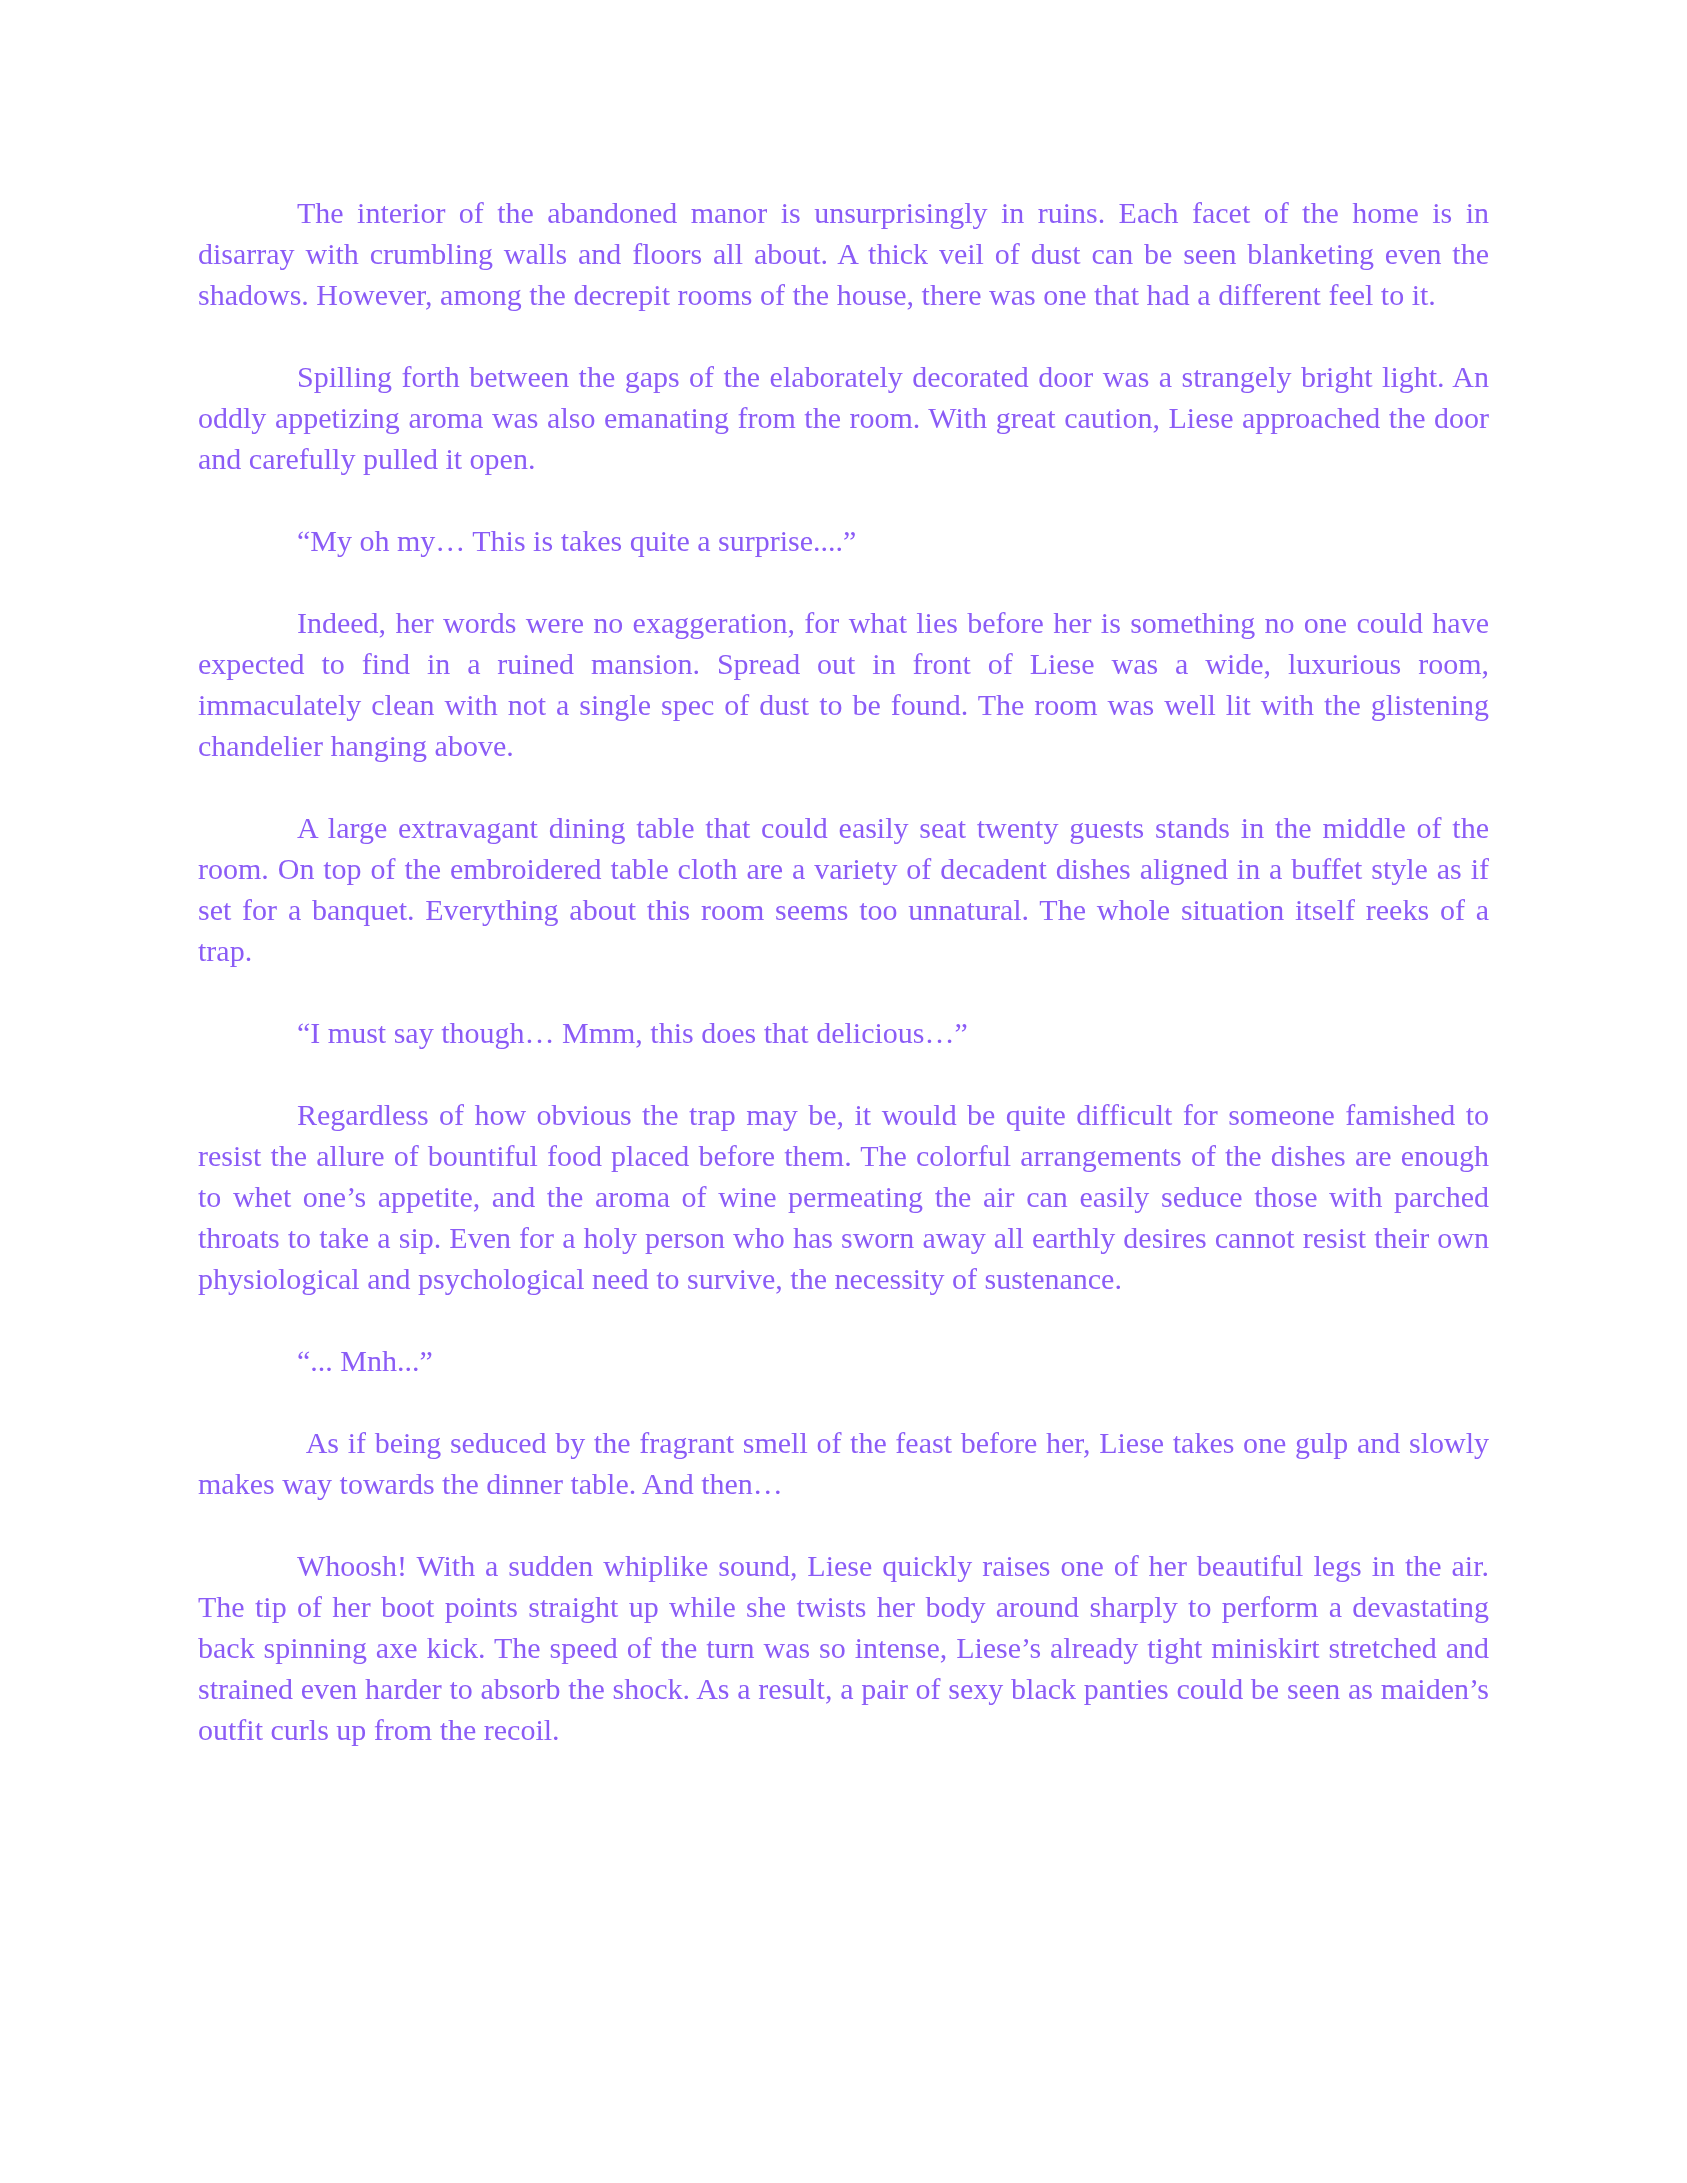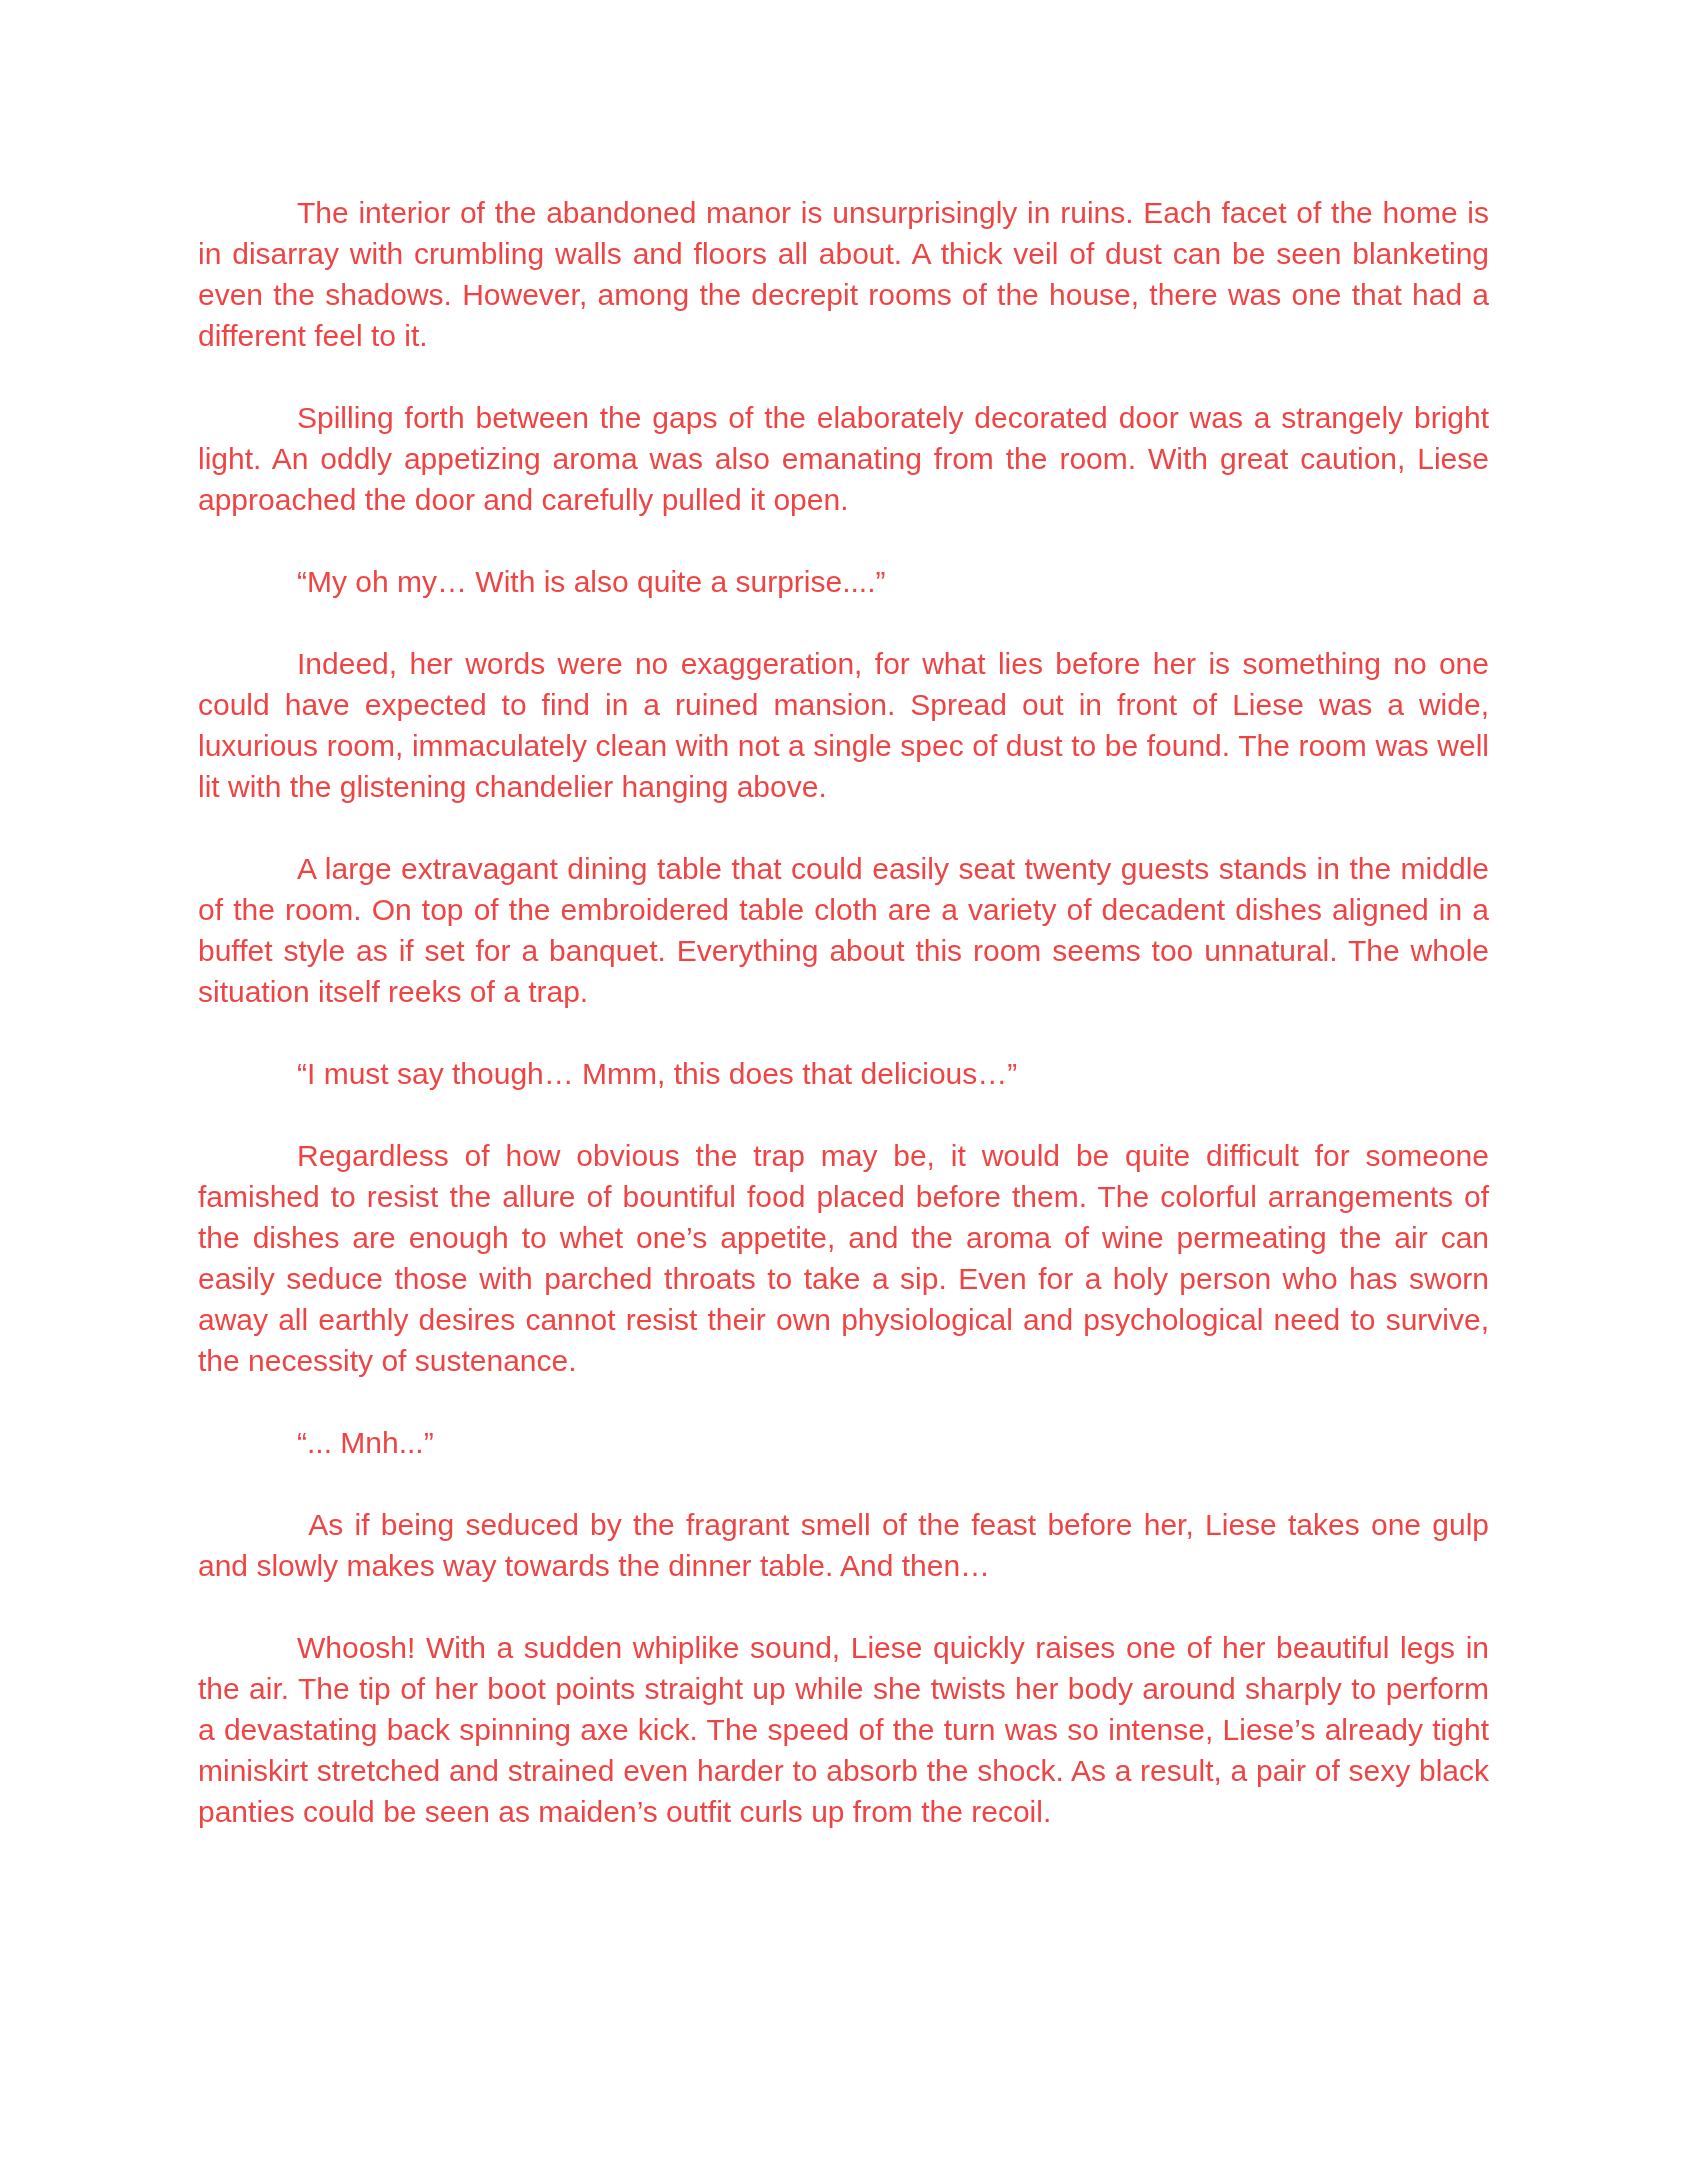--- a/index.html
+++ b/index.html
@@ -14,36 +14,36 @@
   }
   .page {
     box-sizing: border-box;
     width: 1687px;
     height: 2183px;
     background: #ffffff;
     padding: 192px 198px 0 198px;
   }
   .page p {
     margin: 0 0 41px 0;
-    font-family: Liberation Sans, sans-serif;
+    font-family: Liberation Serif, serif;
     font-size: 30px;
     line-height: 41px;
-    color: #ef4444;
+    color: #8b5cf6;
     text-align: justify;
     text-indent: 99px;
     white-space: pre-wrap;
   }
 </style>
 </head>
 <body>
 
 <div class="page" style="background: rgb(255, 255, 255); color: rgb(0, 0, 0);">
   <p>The interior of the abandoned manor is unsurprisingly in ruins. Each facet of the home is in disarray with crumbling walls and floors all about. A thick veil of dust can be seen blanketing even the shadows. However, among the decrepit rooms of the house, there was one that had a different feel to it.</p>
   <p>Spilling forth between the gaps of the elaborately decorated door was a strangely bright light. An oddly appetizing aroma was also emanating from the room. With great caution, Liese approached the door and carefully pulled it open.</p>
-  <p>“My oh my… With is also quite a surprise....”</p>
+  <p>“My oh my… This is takes quite a surprise....”</p>
   <p>Indeed, her words were no exaggeration, for what lies before her is something no one could have expected to find in a ruined mansion. Spread out in front of Liese was a wide, luxurious room, immaculately clean with not a single spec of dust to be found. The room was well lit with the glistening chandelier hanging above.</p>
   <p>A large extravagant dining table that could easily seat twenty guests stands in the middle of the room. On top of the embroidered table cloth are a variety of decadent dishes aligned in a buffet style as if set for a banquet. Everything about this room seems too unnatural. The whole situation itself reeks of a trap.</p>
   <p>“I must say though… Mmm, this does that delicious…”</p>
   <p>Regardless of how obvious the trap may be, it would be quite difficult for someone famished to resist the allure of bountiful food placed before them. The colorful arrangements of the dishes are enough to whet one’s appetite, and the aroma of wine permeating the air can easily seduce those with parched throats to take a sip. Even for a holy person who has sworn away all earthly desires cannot resist their own physiological and psychological need to survive, the necessity of sustenance.</p>
   <p>“... Mnh...”</p>
   <p> As if being seduced by the fragrant smell of the feast before her, Liese takes one gulp and slowly makes way towards the dinner table. And then…</p>
   <p>Whoosh! With a sudden whiplike sound, Liese quickly raises one of her beautiful legs in the air. The tip of her boot points straight up while she twists her body around sharply to perform a devastating back spinning axe kick. The speed of the turn was so intense, Liese’s already tight miniskirt stretched and strained even harder to absorb the shock. As a result, a pair of sexy black panties could be seen as maiden’s outfit curls up from the recoil.</p>
 </div>
 
 

